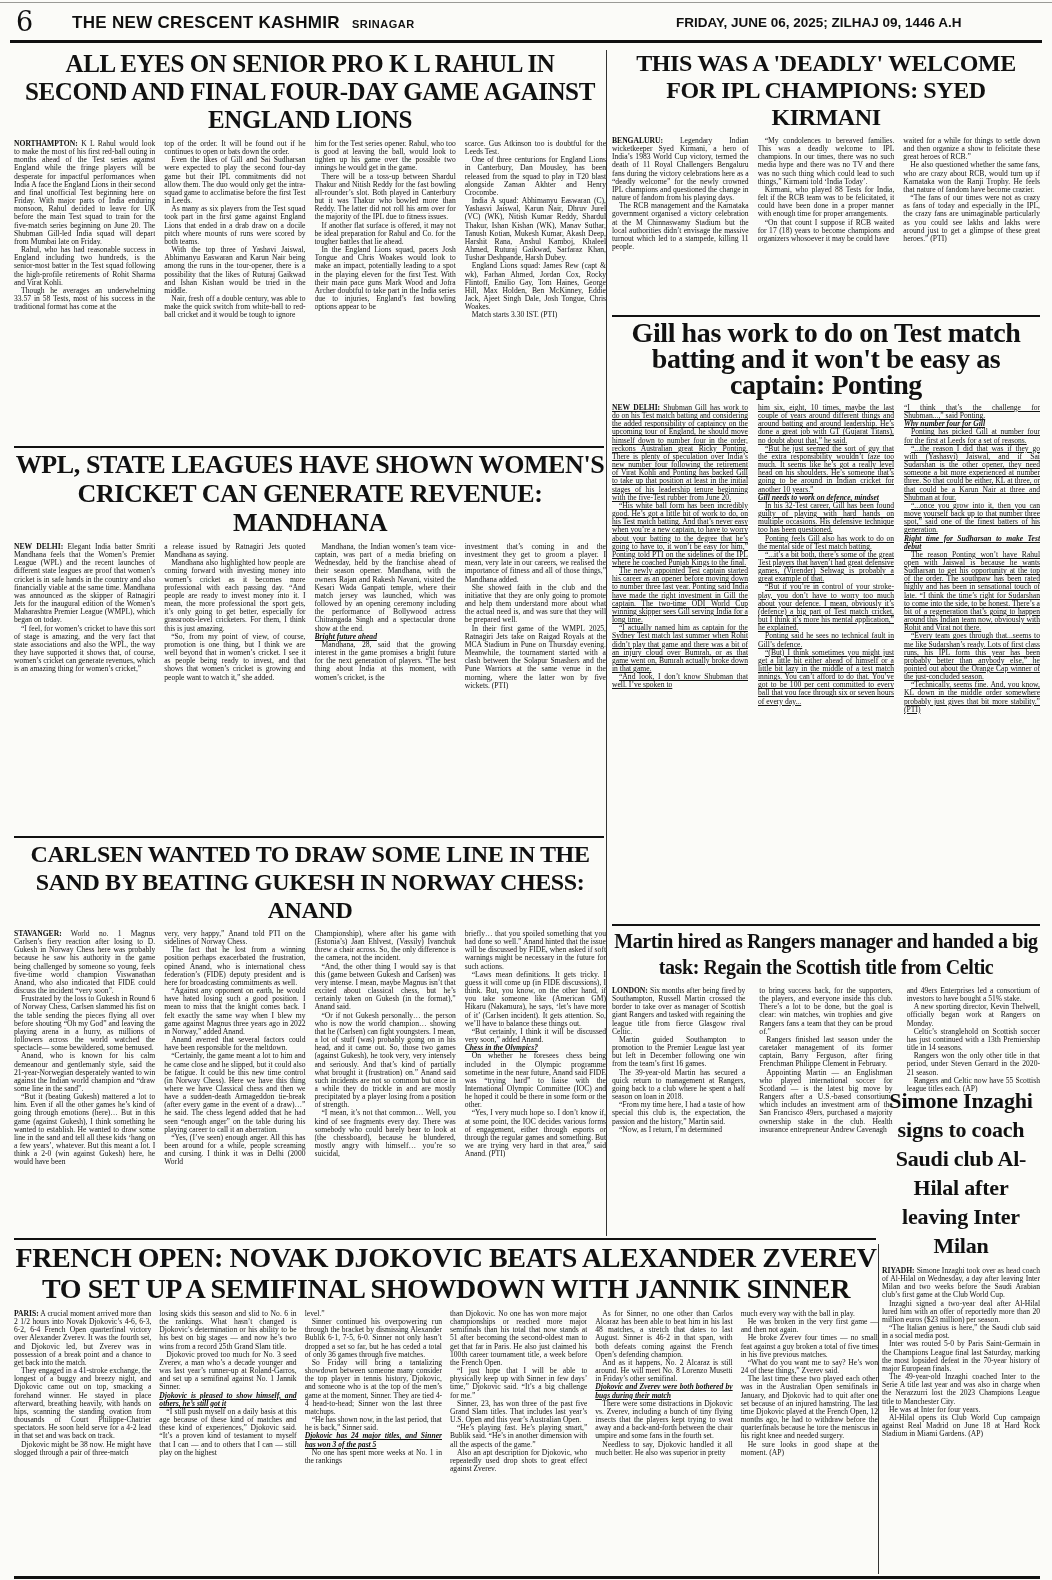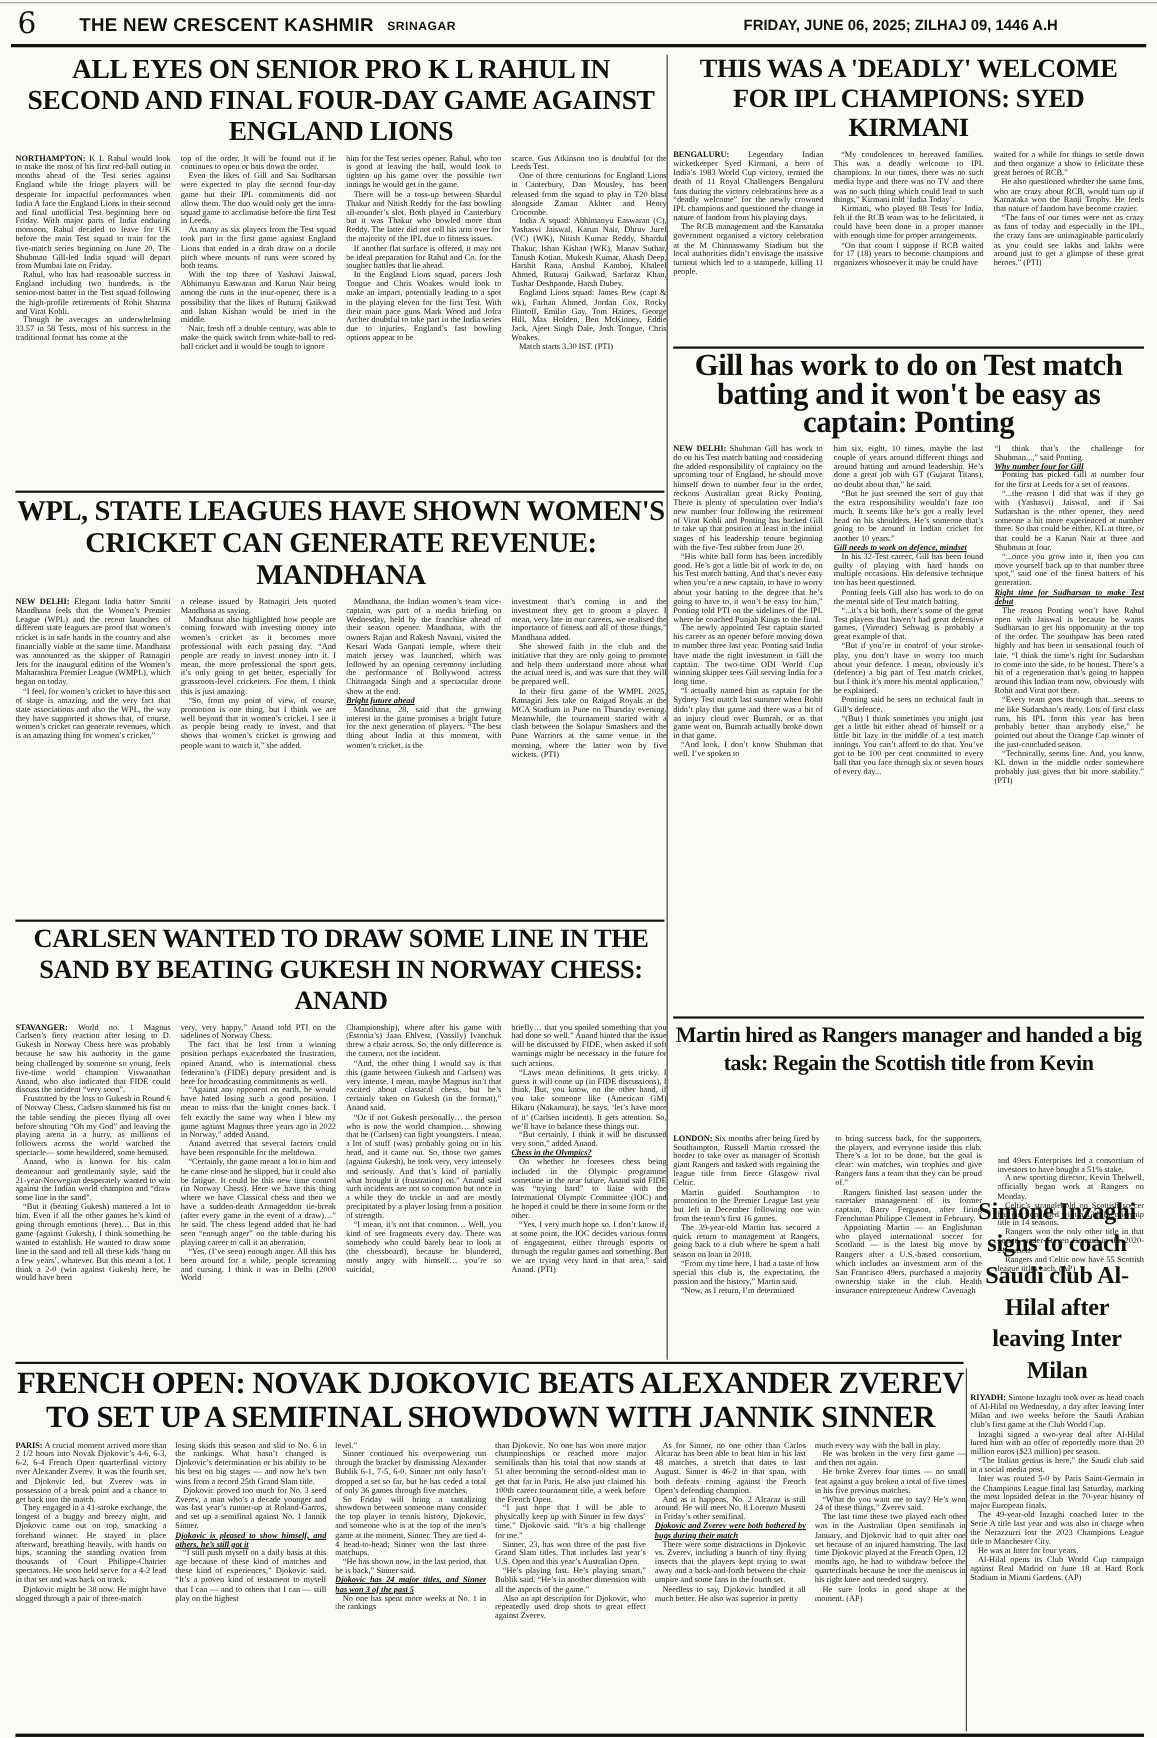--- a/index.html
+++ b/index.html
@@ -23,30 +23,30 @@
   .para.subhead{font-style:italic;font-weight:bold;text-decoration:underline;}
   .para b{font-weight:bold;}
   #art-rahul{left:14px;top:50px;width:592px;height:396px;}
   #art-rahul .hl{font-size:25px;line-height:28px;margin-bottom:6px;}
   #art-rahul .cols{height:330px;gap:9px;}
   #art-kirmani{left:612px;top:50px;width:428px;height:264px;}
   #art-kirmani .hl{font-size:24px;line-height:27px;margin-bottom:6px;}
   #art-kirmani .cols{height:202px;gap:9px;}
   #art-gill{left:612px;top:320px;width:428px;height:602px;}
   #art-gill .hl{font-size:28px;line-height:26px;margin-bottom:6px;}
-  #art-gill .cols{height:546px;gap:10px;}
+  #art-gill .cols{height:546px;gap:10px;text-decoration:underline;}
   #art-mandhana{left:14px;top:450px;width:592px;height:384px;}
   #art-mandhana .hl{font-size:26px;line-height:29px;margin-bottom:6px;}
   #art-mandhana .cols{height:320px;gap:9px;}
   #art-carlsen{left:14px;top:840px;width:592px;height:394px;}
   #art-carlsen .hl{font-size:24px;line-height:28px;margin-bottom:6px;}
   #art-carlsen .cols{height:330px;gap:9px;}
   #art-martin{left:612px;top:928px;width:428px;height:308px;}
   #art-martin .hl{font-size:20px;line-height:26px;margin-bottom:7px;}
-  #art-martin .cols{height:234px;gap:14px;align-items:center;}
+  #art-martin .cols{height:234px;gap:14px;}
   #art-inzaghi{left:882px;top:1086px;width:158px;height:492px;}
   #art-inzaghi .hl{font-size:22px;line-height:29px;margin-bottom:7px;letter-spacing:-.2px;}
   #art-inzaghi .cols{height:336px;}
   #art-french{left:14px;top:1242px;width:864px;height:334px;}
   #art-french .hl{font-size:28px;line-height:31px;margin-bottom:6px;}
   #art-french .cols{height:266px;gap:8px;}
 </style>
 </head>
 <body>
 
@@ -200,21 +200,21 @@
           <p class="para">“Laws mean definitions. It gets tricky. I guess it will come up (in FIDE discussions), I think. But, you know, on the other hand, if you take someone like (American GM) Hikaru (Nakamura), he says, ‘let’s have more of it’ (Carlsen incident). It gets attention. So, we’ll have to balance these things out.</p>
           <p class="para">“But certainly, I think it will be discussed very soon,” added Anand.</p>
           <p class="para subhead">Chess in the Olympics?</p>
           <p class="para">On whether he foresees chess being included in the Olympic programme sometime in the near future, Anand said FIDE was “trying hard” to liaise with the International Olympic Committee (IOC) and he hoped it could be there in some form or the other.</p>
           <p class="para">“Yes, I very much hope so. I don’t know if, at some point, the IOC decides various forms of engagement, either through esports or through the regular games and something. But we are trying very hard in that area,” said Anand. (PTI)</p>
         </div>
       </div>
   </section>
 
   <section class="article" id="art-martin">
-    <h1 class="hl">Martin hired as Rangers manager and handed a big task: Regain the Scottish title from Kevin</h1>
+    <h1 class="hl">Martin hired as Rangers manager and handed a big task: Regain the Scottish title from Celtic</h1>
     <div class="cols">
         <div class="col">
           <p class="para lead-para"><b>LONDON:</b> Six months after being fired by Southampton, Russell Martin crossed the border to take over as manager of Scottish giant Rangers and tasked with regaining the league title from fierce Glasgow rival Celtic.</p>
           <p class="para">Martin guided Southampton to promotion to the Premier League last year but left in December following one win from the team’s first 16 games.</p>
           <p class="para">The 39-year-old Martin has secured a quick return to management at Rangers, going back to a club where he spent a half season on loan in 2018.</p>
           <p class="para">“From my time here, I had a taste of how special this club is, the expectation, the passion and the history,” Martin said.</p>
           <p class="para">“Now, as I return, I’m determined</p>
         </div>
         <div class="col">
           <p class="para cont">to bring success back, for the supporters, the players, and everyone inside this club. There’s a lot to be done, but the goal is clear: win matches, win trophies and give Rangers fans a team that they can be proud of.”</p>

